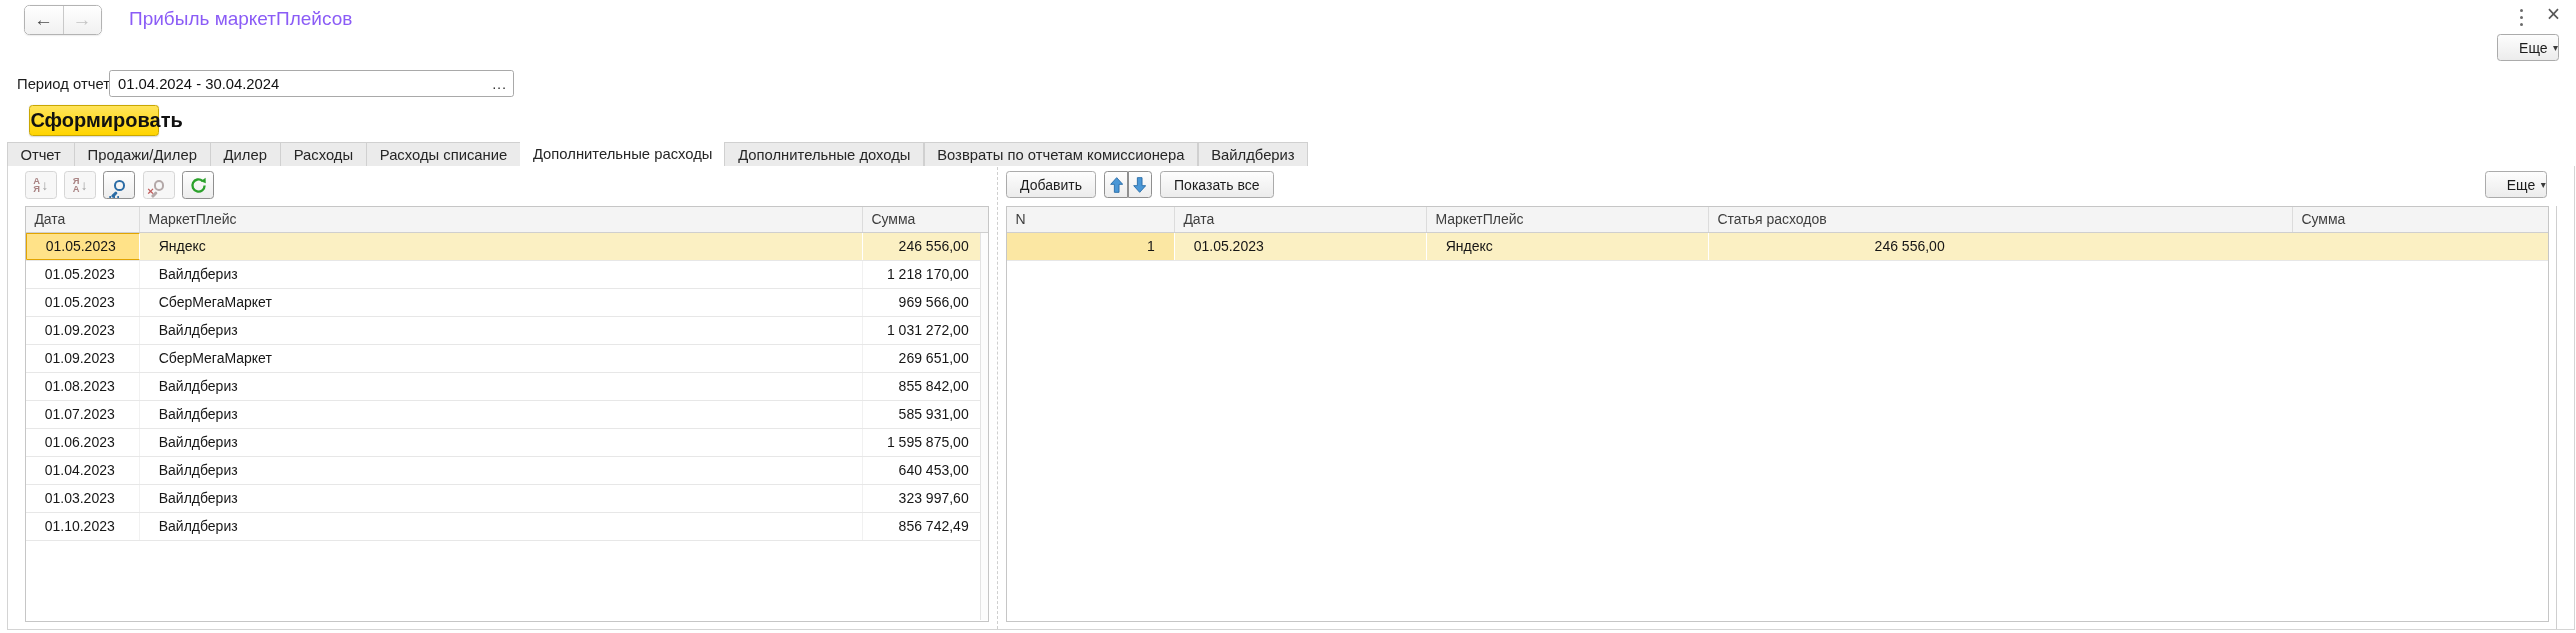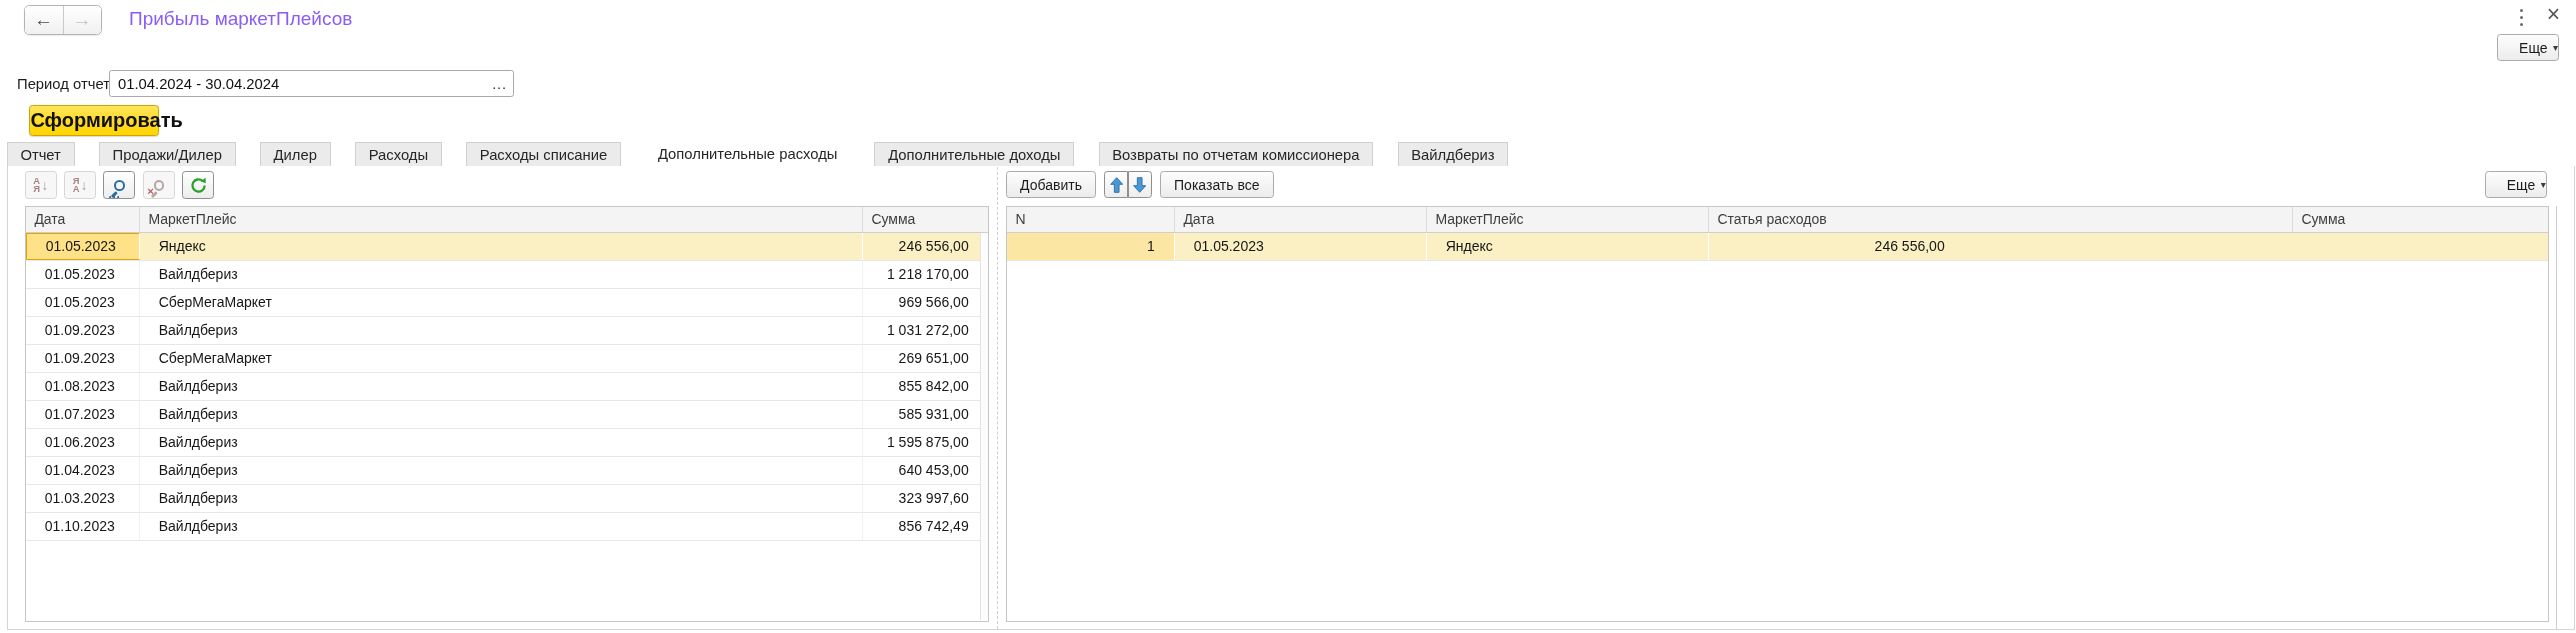--- a/index.html
+++ b/index.html
@@ -37,21 +37,21 @@
   .period-value { flex:1; border:none; outline:none; font-size:14.8px; padding:0 8px;
     font-family:"Liberation Sans",sans-serif; color:#111; background:transparent; }
   .period-pick { width:27px; text-align:center; font-size:14.8px; color:#333; letter-spacing:0.7px; }
 
   
   #generate { left:13.4px; top:105px; width:130px; height:31px;
     background:linear-gradient(#ffe45a,#ffd400); border:1.3px solid #c9a702; border-radius:3.4px;
     font-size:20px; font-weight:bold; color:#111; box-shadow:0 0.7px 1.3px rgba(0,0,0,.15);margin-left:16px; }
 
   
-  .tabstrip { left:6.7px; top:142px; width:2568px; height:25px; display:flex; align-items:flex-end;gap:25px; }
+  .tabstrip { left:6.7px; top:142px; width:2568px; height:25px; display:flex; align-items:flex-end; }
   .tab { height:25px; display:flex; align-items:center; padding:0 12.7px; font-size:14.8px; color:#262626;
     background:#ebebeb; border:0.7px solid #d0d0d0; margin-right:-0.7px; }
   .tab.active { background:#fff; border:none; border-bottom:0.7px solid #fff; font-size:14.8px; }
   .tab-filler { flex:1; height:25px; border-bottom:0.7px solid #d4d4d4; }
 
   
   .content-group { left:6.7px; top:166px; width:2568px; height:464px;
     border:0.7px solid #d4d4d4; border-top:none; background:#fff; }
 
   

